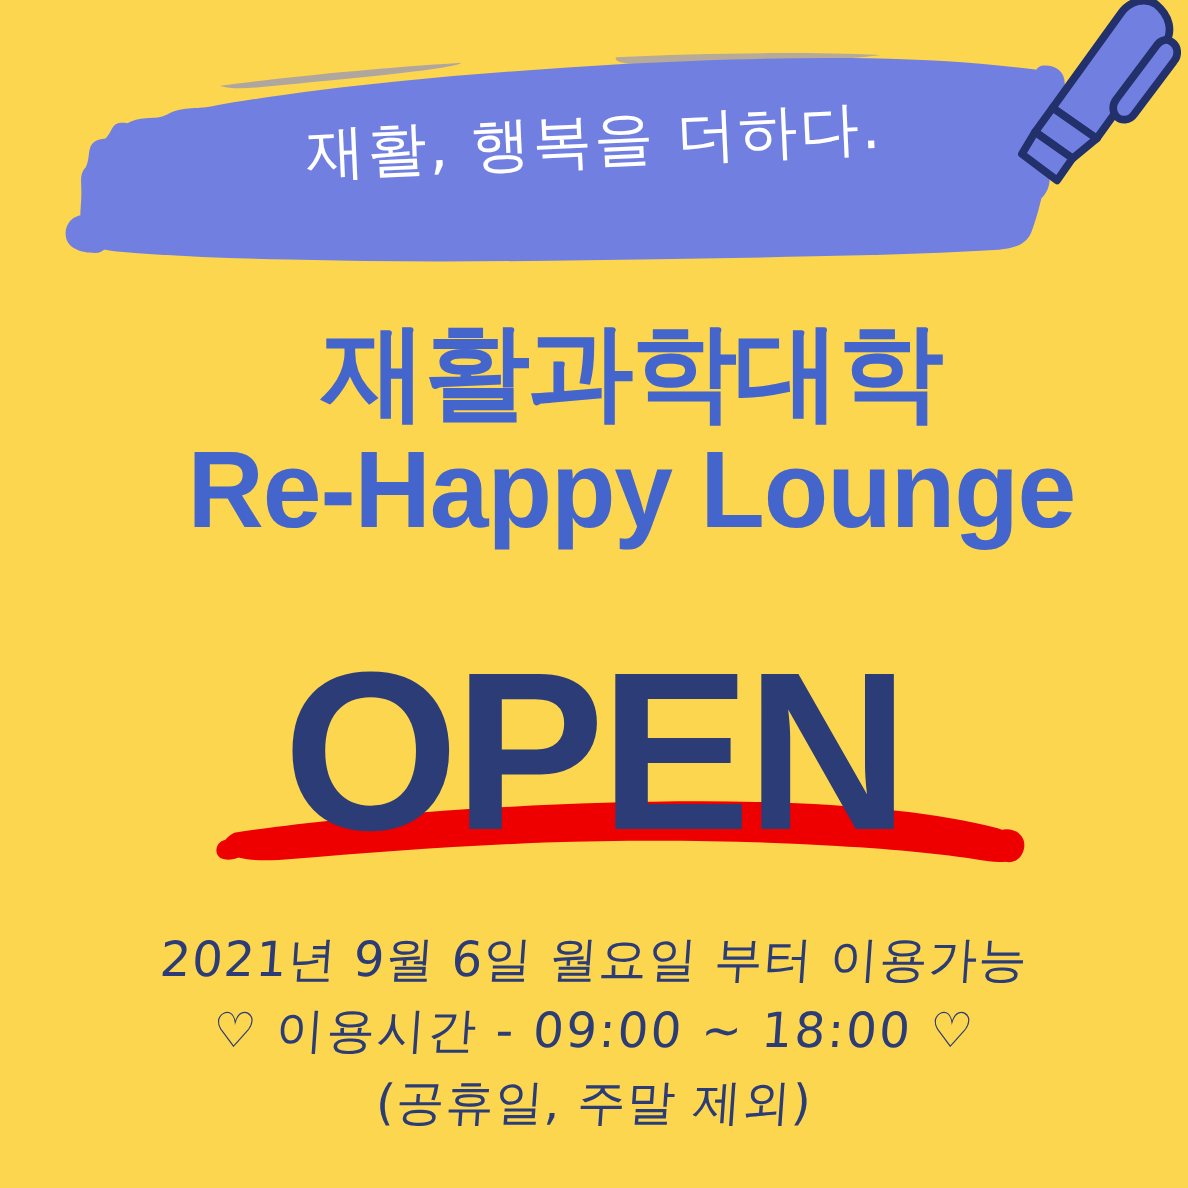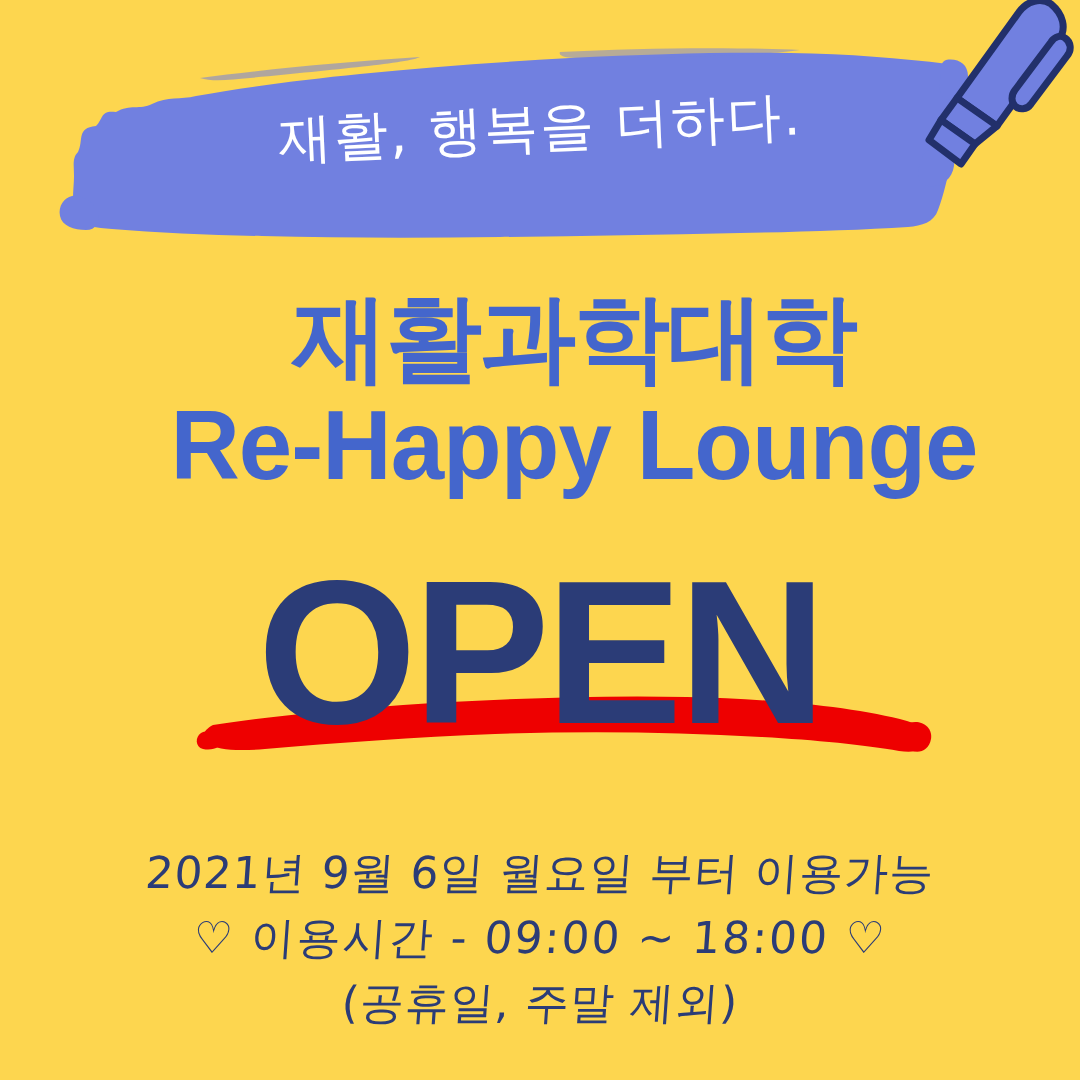--- a/index.html
+++ b/index.html
@@ -89,21 +89,21 @@
     letter-spacing: -1px;
     line-height: 1.05;
     white-space: nowrap;
     transform: scaleX(0.97);
   }
 
   
   #open-block {
     position: absolute;
     left: 0;
-    top: 549px;
+    top: 581px;
     width: 1020px;
     height: 230px;
   }
   #open-underline {
     position: absolute;
     left: 195px;
     top: 140px;
     width: 740px;
     height: 75px;
   }

